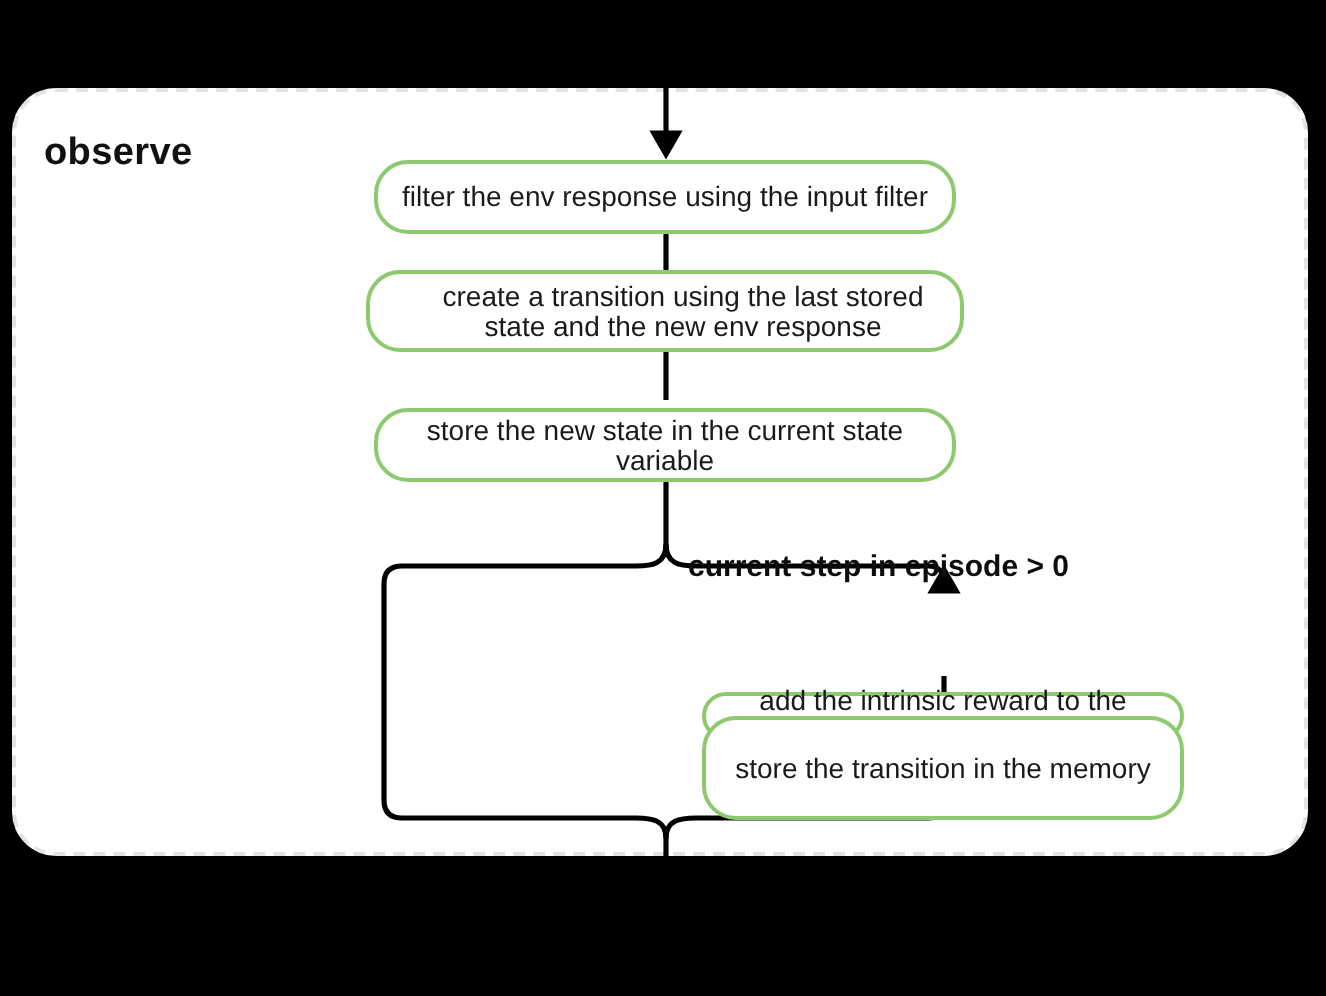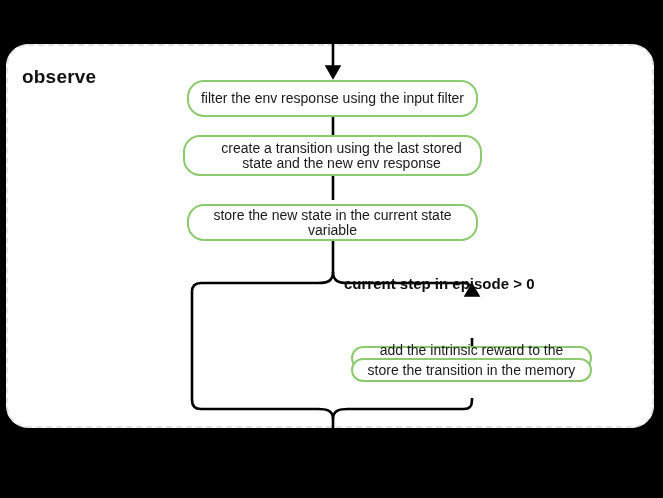--- a/index.html
+++ b/index.html
@@ -59,21 +59,21 @@
     text-align: center;
     color: #1a1a1a;
     font-size: 14px;
     line-height: 15px;
     padding: 2px 10px;
   }
   #node-filter       { left: 187px; top: 80px;  width: 291px; height: 37px; }
   #node-transition   { left: 183px; top: 135px; width: 299px; height: 41px; padding-left: 28px; }
   #node-store-state  { left: 187px; top: 204px; width: 291px; height: 37px; }
   #node-intrinsic    { left: 351px; top: 298px; width: 241px; height: 24px; margin-top: 48px; }
-  #node-store-trans  { left: 351px; top: 358px; width: 241px; height: 24px; }
+  #node-store-trans  { left: 351px; top: 358px; width: 241px; height: 52px; }
 
   #edge-label-condition {
     position: absolute;
     left: 344px;
     top: 255px;
     font-size: 15px;
     font-weight: bold;
     color: #0d0d0d;
     white-space: nowrap;
     margin-top: 20px;

